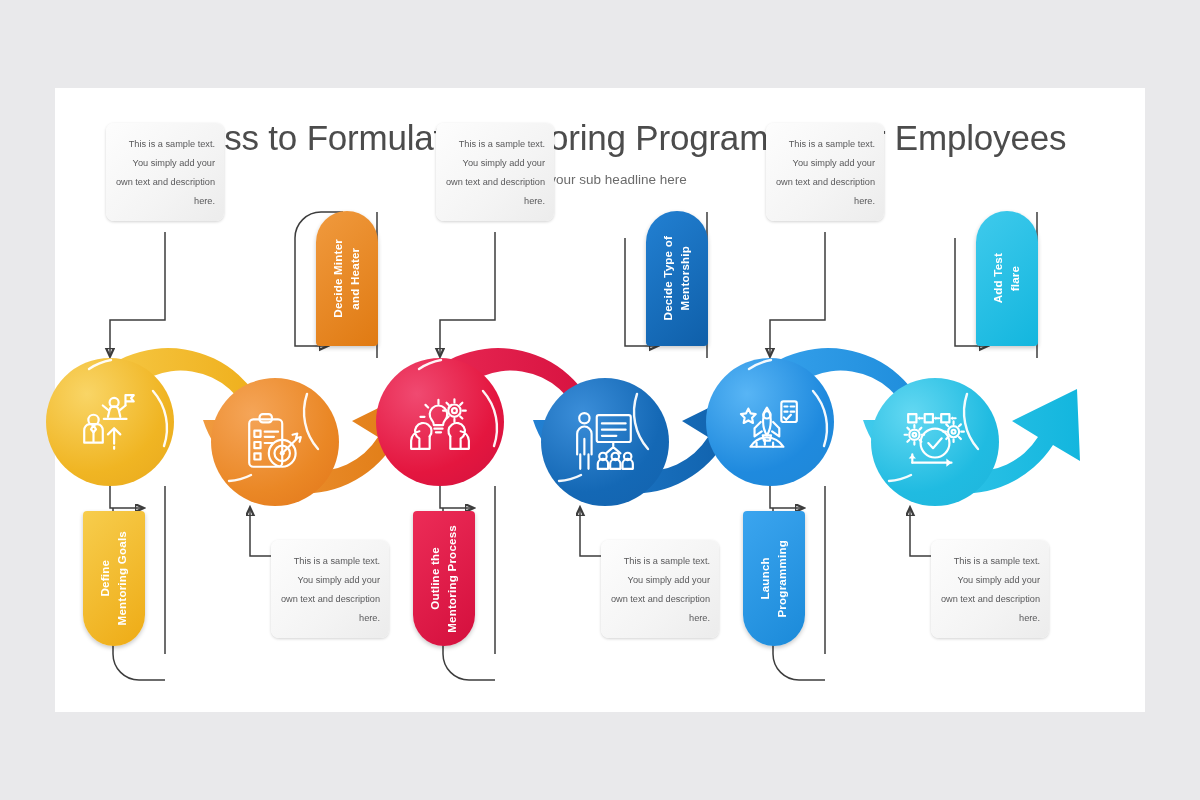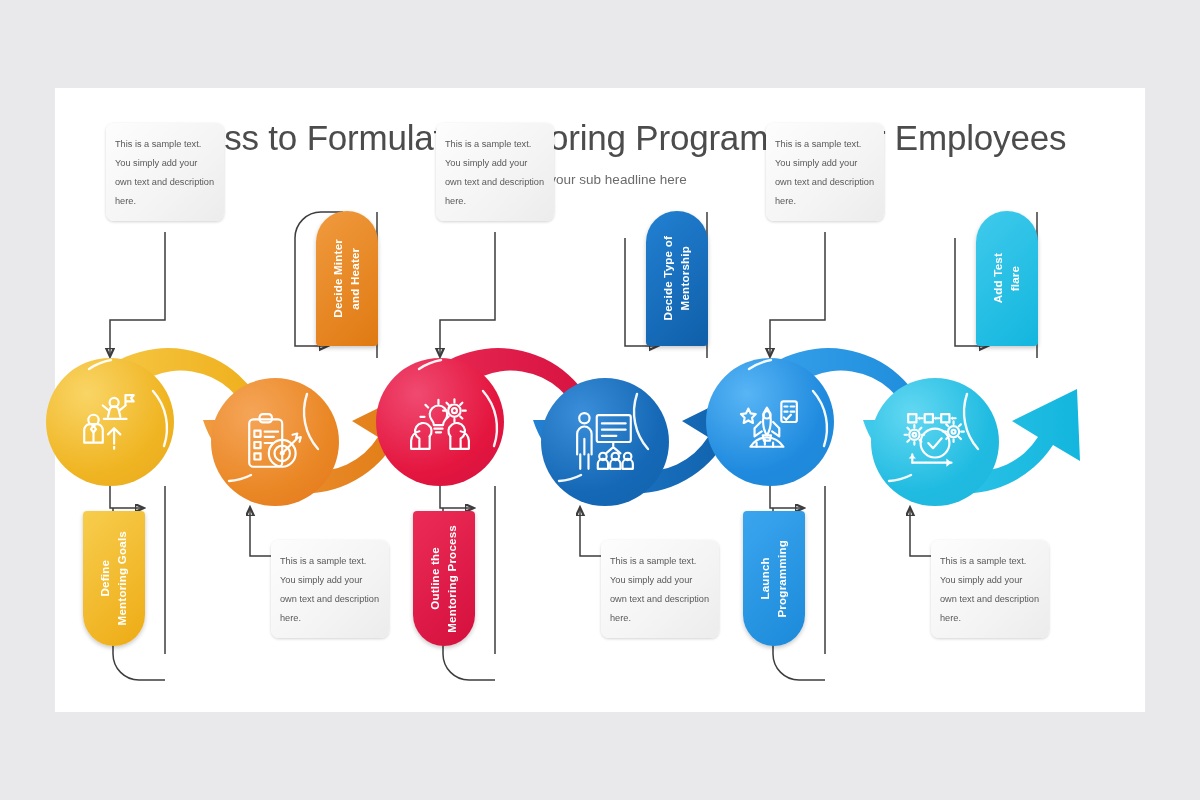--- a/index.html
+++ b/index.html
@@ -30,21 +30,21 @@
   }
 
   
   .note {
     position: absolute;
     width: 118px;
     background: linear-gradient(135deg,#fdfdfd 0%,#f4f4f4 60%,#ececec 100%);
     border-radius: 8px;
     box-shadow: 0 1px 3px rgba(0,0,0,.18);
     padding: 12px 9px 11px 9px;
-    text-align: left;
+    text-align: right;
     font-size: 9.2px; line-height: 2.05;
     color: #58585a;
   }
 
   
   .pill {
     position: absolute;
     width: 62px;
     border-radius: 31px 31px 4px 4px;
     color: #fff;

